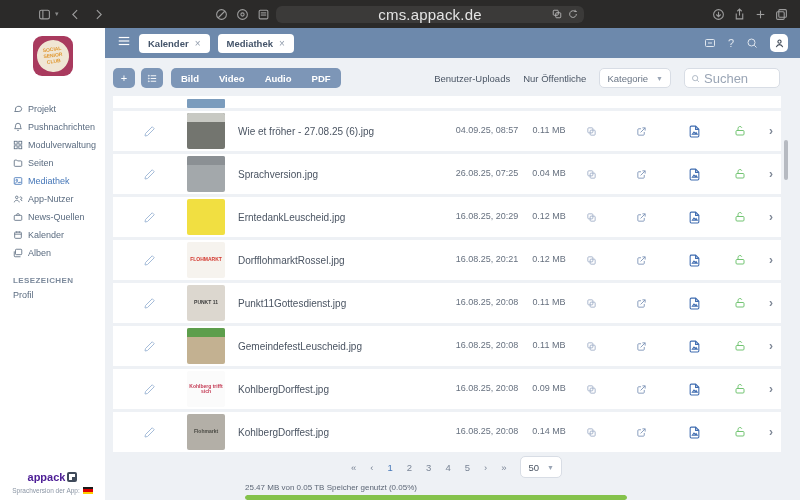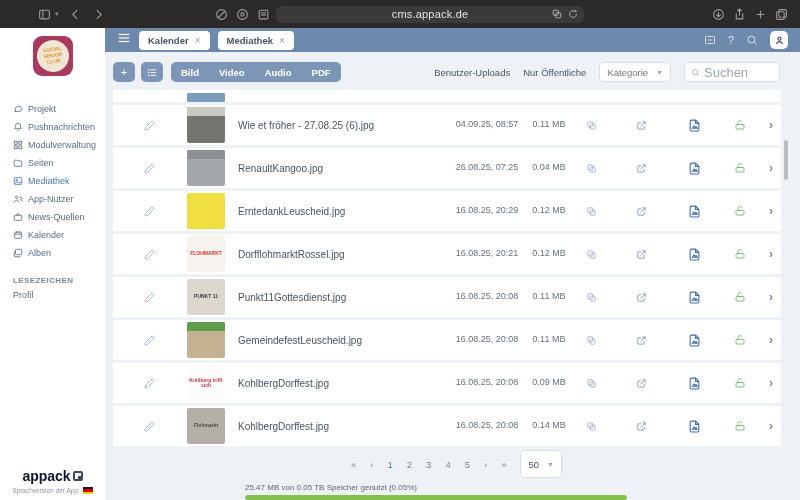--- a/index.html
+++ b/index.html
@@ -8,39 +8,39 @@
   .screen { position:relative; width:800px; height:500px; }
 
   
   .browser-bar { height:28px; background:#2b2a29; display:flex; align-items:center; color:#9d9d9d; }
   .bb-left { display:flex; align-items:center; gap:10px; padding-left:38px; width:215px; }
   .bb-ic { width:13px; height:13px; display:flex; align-items:center; justify-content:center; }
   .bb-ic svg { width:13px; height:13px; stroke:#9d9d9d; fill:none; stroke-width:2; }
   .bb-caret { font-size:7px; color:#8a8a8a; margin-left:-6px; }
   .bb-mid-ics { display:flex; gap:8px; margin-right:6px; }
   .url-pill { width:308px; height:17px; background:#3b3a39; border-radius:6px; display:flex; align-items:center; justify-content:center; position:relative; }
-  .url-text { color:#e4e4e4; font-size:11px; letter-spacing:.2px; }
+  .url-text { color:#e4e4e4; font-size:15px; letter-spacing:.2px; }
   .url-right { position:absolute; right:6px; display:flex; gap:6px; align-items:center; }
   .url-right svg { width:10px; height:10px; stroke:#c2c2c2; fill:none; stroke-width:2; }
   .bb-right { display:flex; gap:8px; align-items:center; margin-left:auto; padding-right:12px; }
 
   
   .app { display:flex; height:472px; }
   .sidebar { width:105px; background:#ffffff; position:relative; flex:none; }
   .logo { width:40px; height:40px; border-radius:9px; background:#a93a5e; margin:8px auto 0; display:flex; align-items:center; justify-content:center; }
   .logo-circle { width:32px; height:32px; border-radius:50%; background:#f0e6d4; display:flex; flex-direction:column; align-items:center; justify-content:center; color:#e09a35; font-weight:bold; font-size:5px; line-height:1.15; text-align:center; transform:rotate(-8deg); }
   .nav { margin-top:24px; }
   .nav-item { display:flex; align-items:center; gap:5px; padding:4px 0 4px 13px; color:#5b6c80; font-size:9px; cursor:pointer; }
   .nav-item svg { width:10px; height:10px; stroke:#5b6c80; fill:none; stroke-width:2; flex:none; }
   .nav-item.active { color:#4677b8; }
   .nav-item.active svg { stroke:#4677b8; }
   .bm-header { margin:14px 0 2px 13px; font-size:8px; font-weight:bold; color:#7c8a9c; letter-spacing:.4px; }
   .bm-item { padding:3px 0 3px 13px; font-size:9px; color:#5b6c80; cursor:pointer; }
   .sb-footer { position:absolute; bottom:6px; left:0; right:0; text-align:center; }
-  .brand { font-size:14px; font-weight:bold; color:#0f172a; display:inline-flex; align-items:center; gap:2px; }
+  .brand { font-size:11px; font-weight:bold; color:#4c1d95; display:inline-flex; align-items:center; gap:2px; }
   .brand-mark { width:10px; height:10px; border:2px solid #3f4a5a; border-radius:2px; position:relative; }
   .brand-mark::after { content:""; position:absolute; right:-1px; bottom:-1px; width:4px; height:4px; background:#3f4a5a; }
   .lang-row { font-size:6.5px; color:#8a95a4; margin-top:2px; display:flex; align-items:center; justify-content:center; gap:3px; }
   .flag { width:10px; height:7px; display:inline-block; background:linear-gradient(to bottom,#1a1a1a 33%,#dd0000 33%,#dd0000 66%,#ffce00 66%); }
 
   .main { flex:1; display:flex; flex-direction:column; }
   .app-header { height:30px; background:#6d89ac; display:flex; align-items:center; padding:0 12px; gap:8px; }
   .hamburger svg { width:14px; height:14px; stroke:#ffffff; stroke-width:2; }
   .tab { background:#fff; border-radius:4px; height:19px; display:flex; align-items:center; gap:6px; padding:0 9px; font-size:9.5px; color:#44546a; font-weight:bold; cursor:pointer; }
   .tab .x { color:#939eae; font-weight:normal; font-size:10px; }
@@ -82,21 +82,21 @@
   .w44{width:44px} .w56{width:56px} .w50{width:50px} .w42{width:42px} .w20{width:20px}
   .ic-copy svg { width:11px; height:11px; stroke:#a3b1c9; }
   .ic-ext svg { width:11px; height:11px; stroke:#8096b9; }
   .ic-file svg { width:13px; height:13px; stroke:#3f6cb0; }
   .ic-lock svg { width:12px; height:12px; stroke:#72c472; }
   .chev-r { color:#7e8796; font-size:12px; font-weight:bold; }
 
   .pagination { margin-top:4px; display:flex; align-items:center; justify-content:center; gap:14px; font-size:9.5px; color:#7a8596; }
   .pg { cursor:pointer; }
   .pg.active { color:#4677b8; }
-  .pg-select { background:#fff; border:1px solid #d8dde5; border-radius:5px; height:28px; display:flex; align-items:center; gap:8px; padding:0 7px; font-size:9.5px; color:#4a5564; cursor:pointer; }
+  .pg-select { background:#fff; border:1px solid #d8dde5; border-radius:5px; height:22px; display:flex; align-items:center; gap:8px; padding:0 7px; font-size:9.5px; color:#4a5564; cursor:pointer; }
   .storage { margin:5px 0 0 132px; }
   .storage-text { font-size:8px; color:#5d6776; margin-bottom:3px; }
   .storage-track { width:382px; height:5px; border-radius:3px; background:#e2e6ea; overflow:hidden; }
   .storage-fill { height:100%; border-radius:3px; }
 
   .scroll-thumb { position:absolute; left:784px; top:140px; width:4px; height:40px; border-radius:2px; background:#b6bac1; }
 </style>
 </head>
 <body>
 
@@ -404,21 +404,21 @@
   <div class="trow">
     <div class="c-edit">
       <svg viewBox="0 0 24 24">
                     <path d="M16.5 3.5l4 4L7 21l-5 1 1-5z"></path>
                   </svg>
     </div>
     <div class="thumb" style="background: rgb(163, 168, 171);">
       <div class="band" style="background: rgb(139, 144, 148);"></div>
       <div class="tlabel" style="color: rgb(255, 255, 255);"></div>
     </div>
-    <div class="c-name">RenaultKangoo.jpg</div>
+    <div class="c-name">Sprachversion.jpg</div>
     <div class="c-date">26.08.25, 07:25</div>
     <div class="c-size">0.04 MB</div>
     <div class="c-act w44 ic-copy">
       <svg viewBox="0 0 24 24">
                     <rect x="9" y="9" width="11" height="11" rx="2"></rect>
                     <rect x="4" y="4" width="11" height="11" rx="2"></rect>
                   </svg>
     </div>
     <div class="c-act w56 ic-ext">
       <svg viewBox="0 0 24 24">

